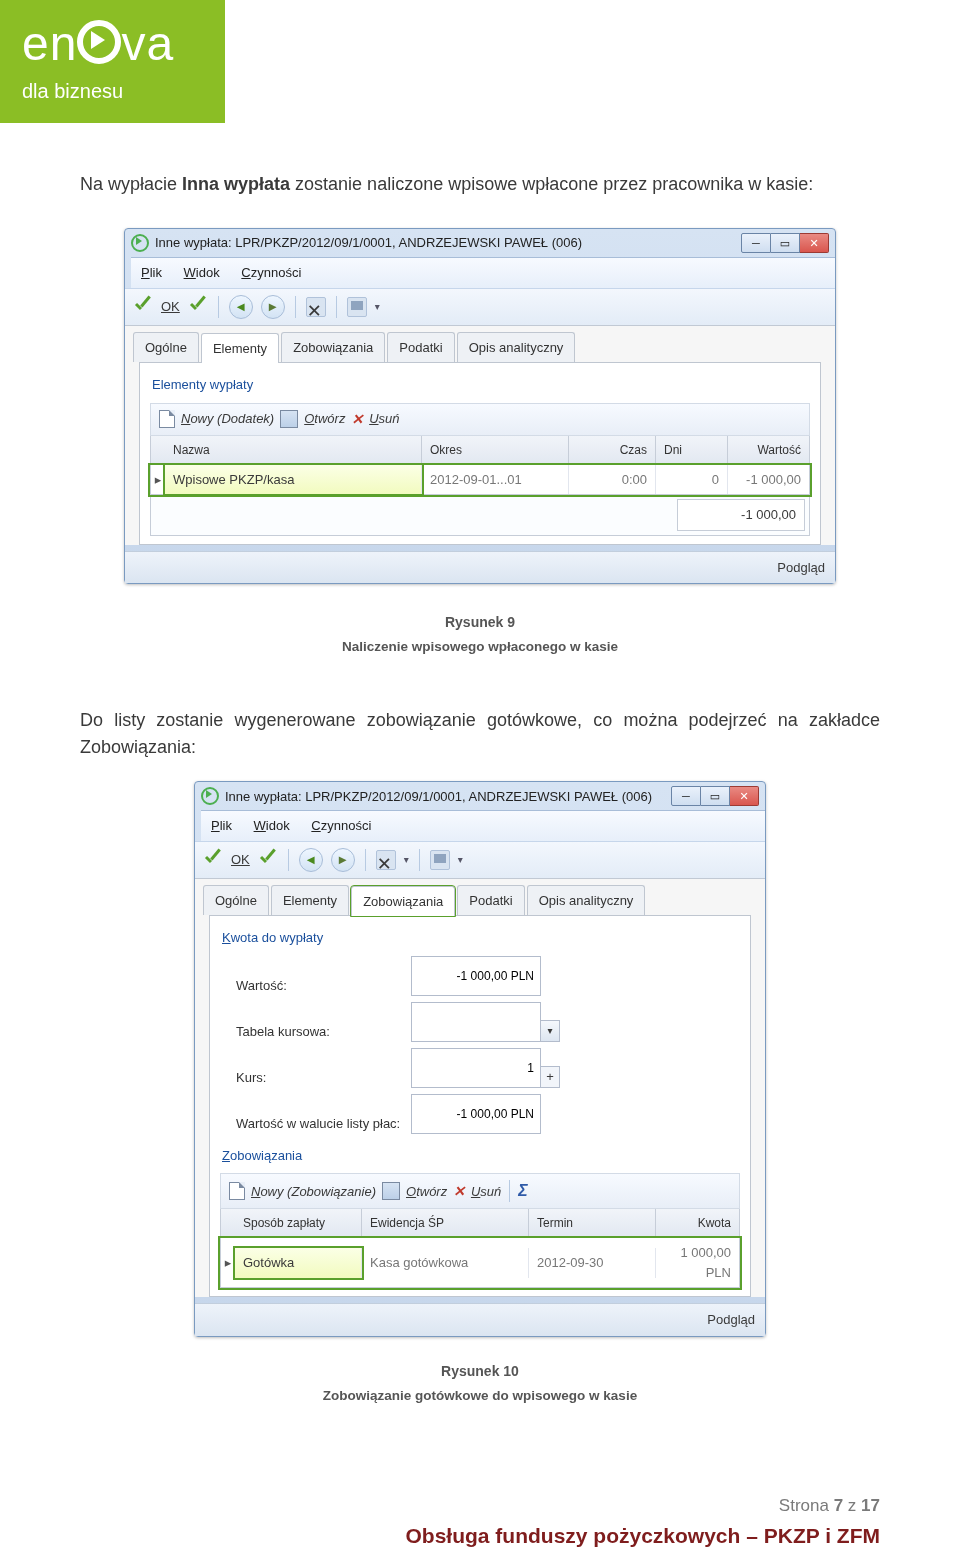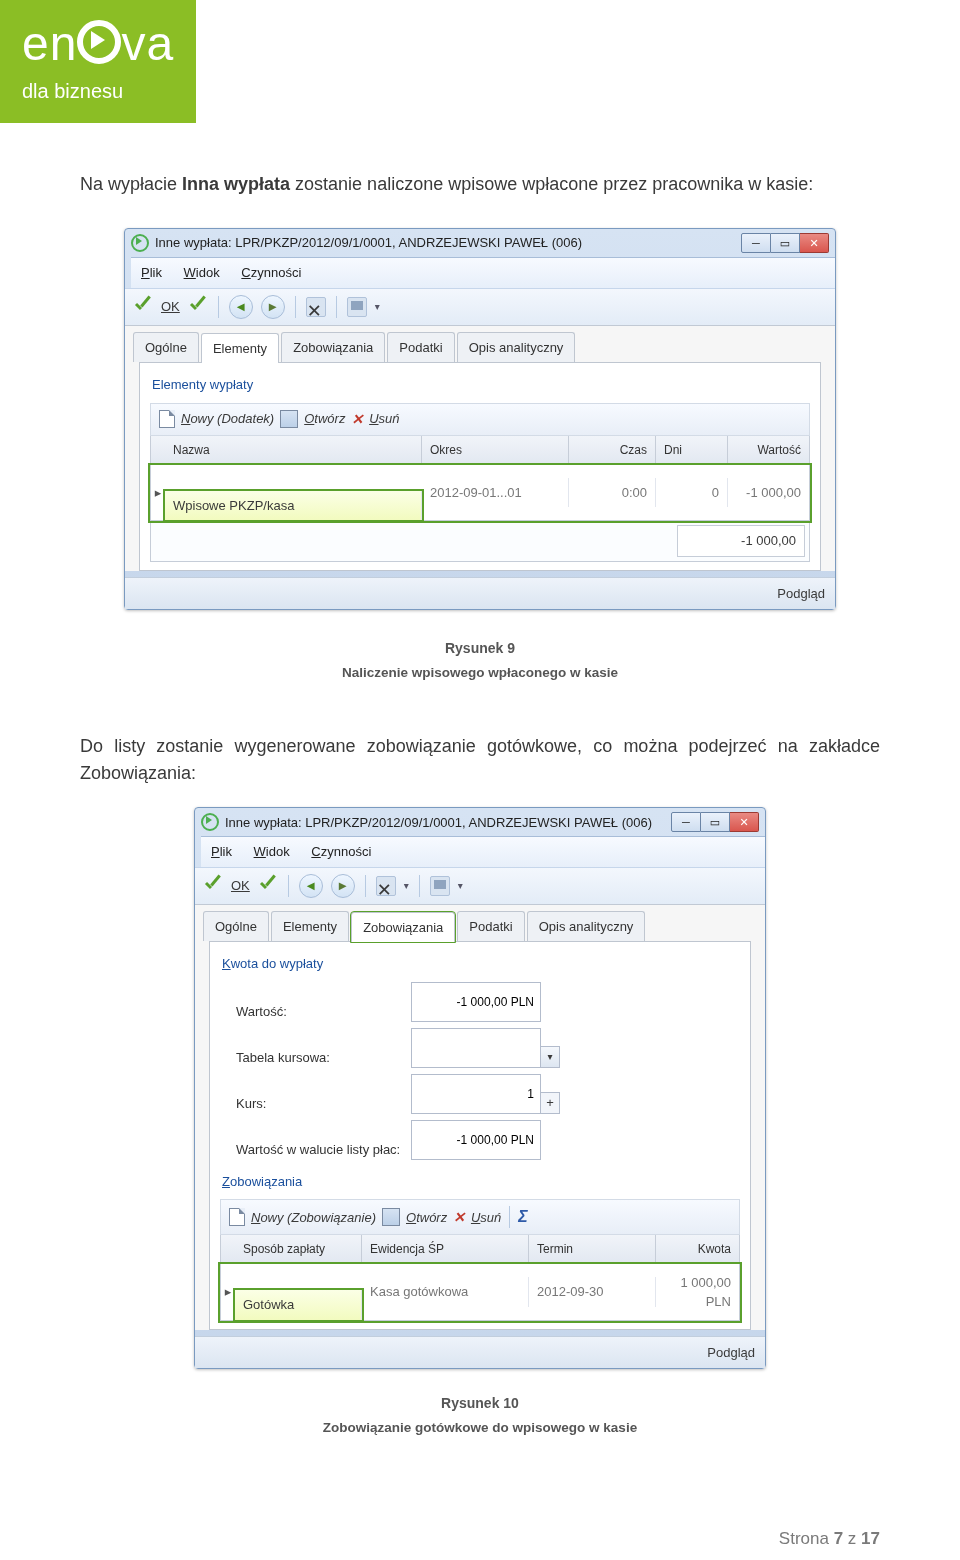--- a/index.html
+++ b/index.html
@@ -1,16 +1,16 @@
 <!DOCTYPE html>
 <html><head>
 <meta charset="utf-8">
 <style>
   body { margin:0; font-family:Arial,sans-serif; background:#fff; color:#3a3a3a; width:960px; }
-  .logo-block { background:#8bbe25; width:196px; height:123px; display:flex; flex-direction:column; justify-content:center; padding-left:22px; box-sizing:border-box; }
+  .logo-block { background:#8bbe25; width:225px; height:123px; display:flex; flex-direction:column; justify-content:center; padding-left:22px; box-sizing:border-box; }
   .logo-text { color:#fff; font-size:48px; font-weight:400; letter-spacing:1px; line-height:1; }
   .logo-text .o { display:inline-block; width:32px; height:32px; border:6px solid #fff; border-radius:50%; vertical-align:-4px; position:relative; }
   .logo-text .o::after { content:""; position:absolute; left:8px; top:5px; border-left:14px solid #fff; border-top:9px solid transparent; border-bottom:9px solid transparent; }
   .logo-sub { color:#fff; font-size:20px; margin-top:12px; }
   .content { padding:30px 80px 0 80px; font-size:18px; line-height:1.5; color:#3a3a3a; }
   .para { text-align:justify; }
   .caption { text-align:center; font-weight:700; color:#555; font-size:14px; }
   .caption2 { text-align:center; font-weight:700; color:#555; font-size:13.5px; margin-top:4px; }
   
   .win { border:1px solid #7a9ac0; border-radius:4px; background:linear-gradient(#d6e3f3,#c6d6eb); box-shadow:0 1px 3px rgba(0,0,0,.25); margin:0 auto; }
@@ -40,21 +40,21 @@
   .group-title { color:#1a4f9c; font-size:13px; margin:4px 0 8px 2px; }
   .subtoolbar { background:linear-gradient(#f7faff,#e8eef7); border:1px solid #d3dbe6; padding:5px 8px; display:flex; align-items:center; gap:6px; font-size:13px;font-style:italic; }
   .sticon { width:14px; height:16px; border:1px solid #7a8aa1; background:#fff; position:relative; }
   .sticon.new::after { content:""; position:absolute; right:-1px; top:-1px; border-top:6px solid #e8eef7; border-left:6px solid #7a8aa1; }
   .sticon.open { width:16px; background:linear-gradient(#d6e3f3,#bcd0e8); }
   .x-ico { color:#c0392b; font-weight:bold; font-size:14px; }
   .gridhead { display:flex; background:linear-gradient(#f1f4f9,#e2e8f1); border:1px solid #c6cdd8; border-top:none; font-size:12px; color:#333; }
   .gh { padding:5px 8px; border-right:1px solid #c6cdd8; }
   .gridrow { display:flex; border:1px solid #c6cdd8; border-top:none; font-size:13px; align-items:center; }
   .gc { padding:5px 8px; border-right:1px solid #e2e6ee; }
-  .selcell { background:linear-gradient(#fbffe6,#f2fbbf); outline:2px solid #5aa02c;margin-top:26px; }
+  .selcell { background:linear-gradient(#fbffe6,#f2fbbf); outline:2px solid #5aa02c; }
   .grey { color:#777; }
   .totalrow { display:flex; border:1px solid #c6cdd8; border-top:none; background:#fbfdff; }
   .statusbar { background:linear-gradient(#eef3fa,#dbe5f1); padding:6px 10px; text-align:right; font-size:13px; border-top:1px solid #c2cedd; }
   
   .formrow { display:flex; align-items:flex-end; margin:6px 16px; }
   .formrow .lbl { width:175px; font-size:13px; color:#333; }
   .inp { border:1px solid #b3bccc; background:#fff; height:20px; font-size:12px; padding:19px 6px; text-align:right; box-sizing:border-box; }
   .plusbtn { width:18px; height:20px; border:1px solid #b3bccc; border-left:none; background:#f2f5fa; font-size:13px; display:flex; align-items:center; justify-content:center; }
   .dropbtn { width:18px; height:20px; border:1px solid #b3bccc; border-left:none; background:linear-gradient(#f5f8fc,#dde6f1); font-size:10px; display:flex; align-items:center; justify-content:center; }
   .sigma { font-size:16px; color:#2e5aa8; font-weight:bold; }

